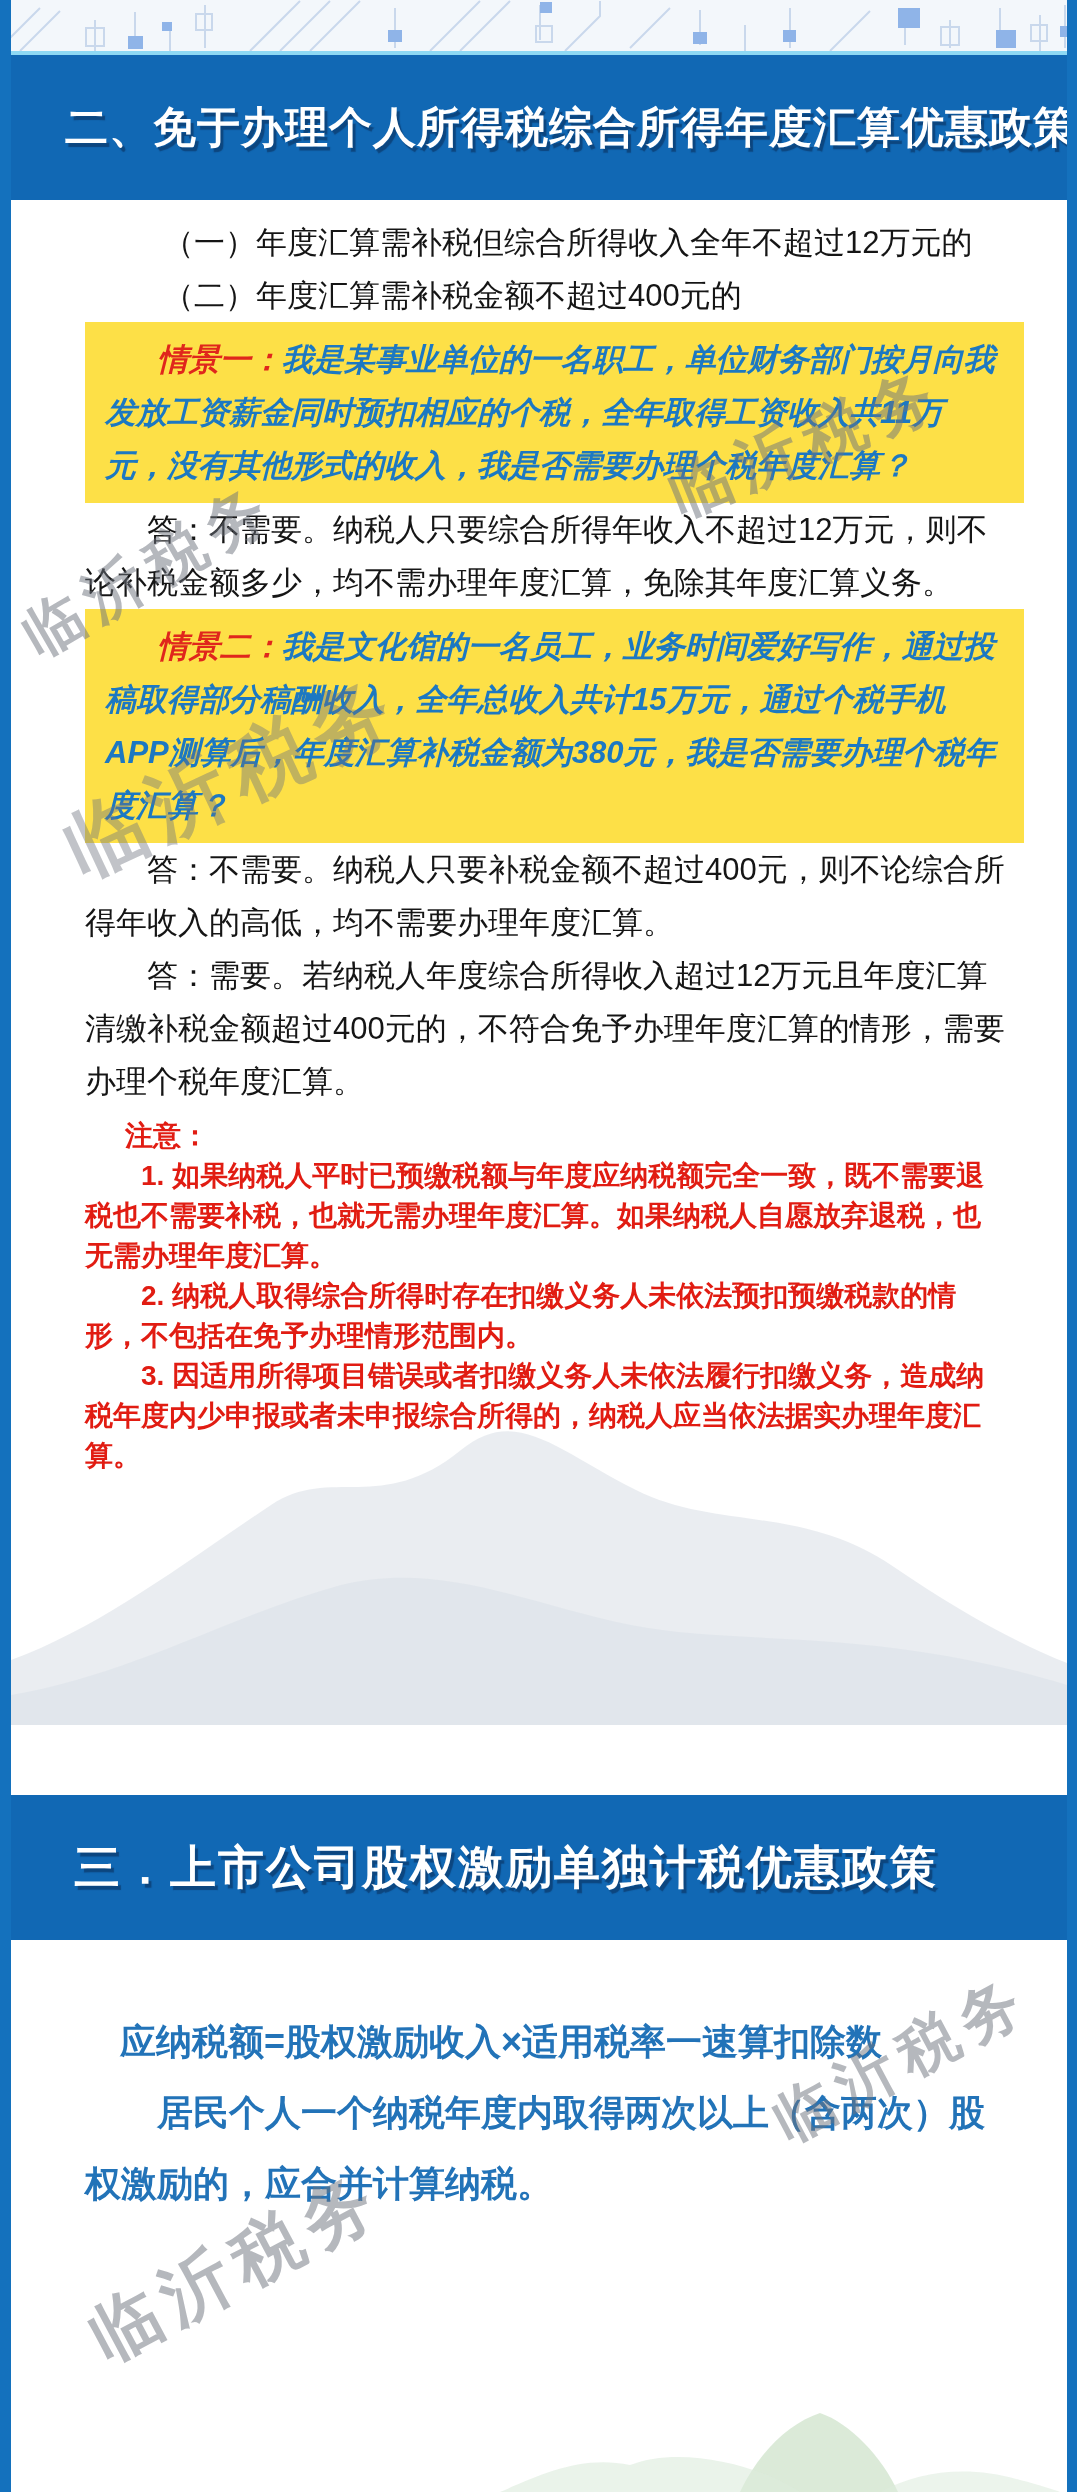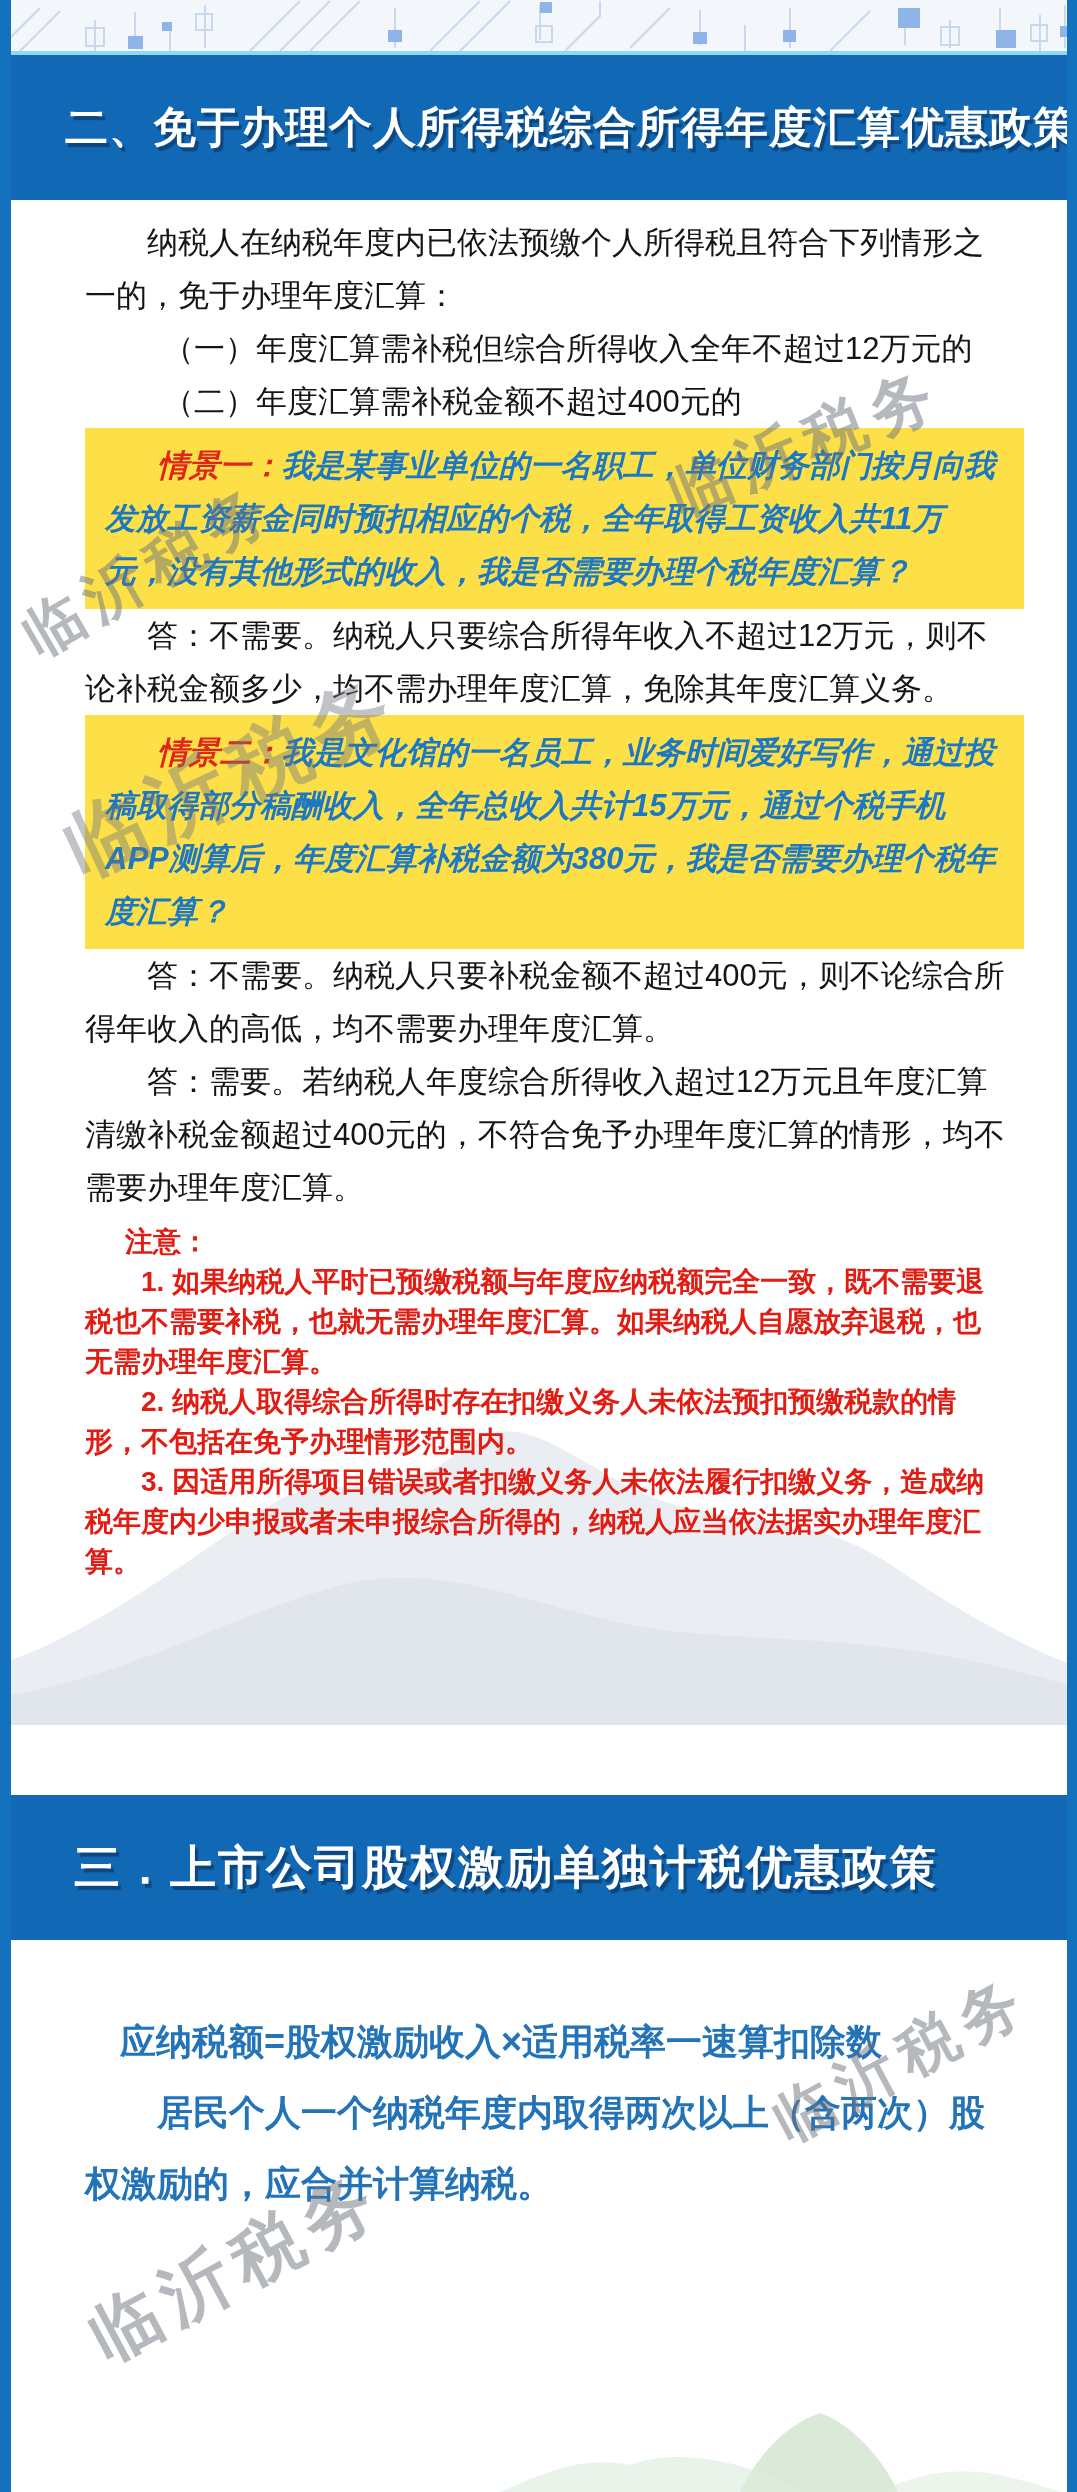--- a/index.html
+++ b/index.html
@@ -109,31 +109,30 @@
         <rect x="1060" y="26" width="12" height="11"></rect>
       </g>
     </svg>
   </div>
 
   <div class="banner" id="banner1">
     <h1>二、免于办理个人所得税综合所得年度汇算优惠政策</h1>
   </div>
 
   <div class="sec2">
-    <p class="intro">纳税人在纳税年度内已依法预缴个人所得税且符合下列情形之一的，免于办理年度汇算：</p>
     <p class="cond">（一）年度汇算需补税但综合所得收入全年不超过12万元的</p>
     <p class="cond">（二）年度汇算需补税金额不超过400元的</p>
 
     <p class="scenario-box"><span class="scenario-label">情景一：</span><span>我是某事业单位的一名职工，单位财务部门按月向我发放工资薪金同时预扣相应的个税，全年取得工资收入共11万元，没有其他形式的收入，我是否需要办理个税年度汇算？</span></p>
     <p class="answer">答：不需要。纳税人只要综合所得年收入不超过12万元，则不论补税金额多少，均不需办理年度汇算，免除其年度汇算义务。</p>
 
     <p class="scenario-box"><span class="scenario-label">情景二：</span><span>我是文化馆的一名员工，业务时间爱好写作，通过投稿取得部分稿酬收入，全年总收入共计15万元，通过个税手机APP测算后，年度汇算补税金额为380元，我是否需要办理个税年度汇算？</span></p>
     <p class="answer">答：不需要。纳税人只要补税金额不超过400元，则不论综合所得年收入的高低，均不需要办理年度汇算。</p>
 
-    <p class="answer">答：需要。若纳税人年度综合所得收入超过12万元且年度汇算清缴补税金额超过400元的，不符合免予办理年度汇算的情形，均不需要办理年度汇算。</p>
+    <p class="answer">答：需要。若纳税人年度综合所得收入超过12万元且年度汇算清缴补税金额超过400元的，不符合免予办理年度汇算的情形，需要办理个税年度汇算。</p>
 
     <div class="notice">
       <p class="notice-label">注意：</p>
       <p class="note">1. 如果纳税人平时已预缴税额与年度应纳税额完全一致，既不需要退税也不需要补税，也就无需办理年度汇算。如果纳税人自愿放弃退税，也无需办理年度汇算。</p>
       <p class="note">2. 纳税人取得综合所得时存在扣缴义务人未依法预扣预缴税款的情形，不包括在免予办理情形范围内。</p>
       <p class="note">3. 因适用所得项目错误或者扣缴义务人未依法履行扣缴义务，造成纳税年度内少申报或者未申报综合所得的，纳税人应当依法据实办理年度汇算。</p>
     </div>
   </div>
 
   <div class="banner" id="banner2">

